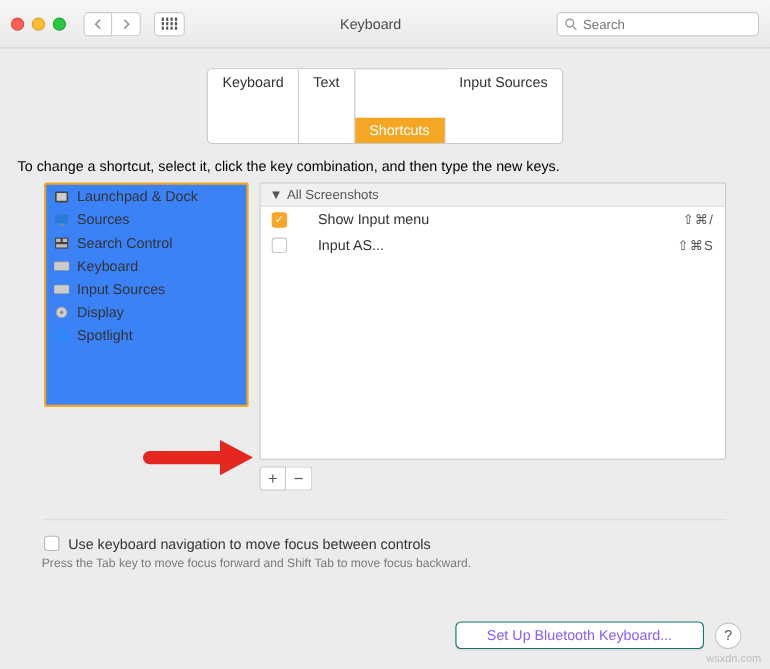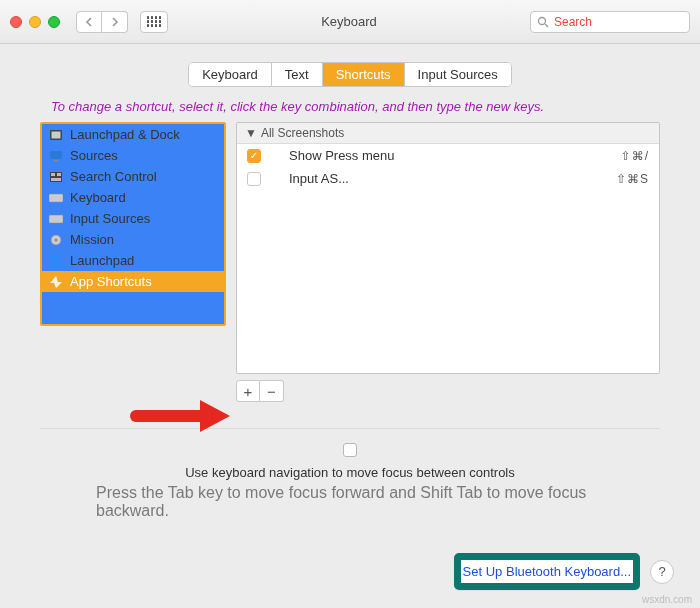--- a/index.html
+++ b/index.html
@@ -38,33 +38,33 @@
     .nav-btn:last-child{border-radius:0 4px 4px 0; border-left:none;}
     .apps-btn {
       width:28px; height:22px; border:1px solid #c8c8c8; background:#fff;
       border-radius:4px; display:flex; align-items:center; justify-content:center;
       margin-left:4px;
     }
     .apps-grid{display:grid;grid-template-columns:repeat(4,2.5px);grid-template-rows:repeat(3,2.5px);gap:1.5px;}
     .apps-grid span{background:#555;border-radius:0.5px;}
     .title { flex:1; text-align:center; font-size:13px; color:#4a4a4a; font-weight:400;}
     .search {
-      width:160px; height:22px; background:#fff; border:1px solid #c8c8c8;
+      width:184px; height:22px; background:#fff; border:1px solid #c8c8c8;
       border-radius:4px; display:flex; align-items:center; gap:5px; padding:0 6px;
-      color:#ef4444; font-size:12px;
+      color:#737373; font-size:12px;
     }
     .tabset { display:flex; justify-content:center; margin:18px 0 12px; }
     .tabs { display:flex; border:1px solid #c8c8c8; border-radius:5px; overflow:hidden; background:#fff;}
     .tab {
       padding:4px 13px; font-size:13px; color:#333; border-right:1px solid #c8c8c8;
       background:#fff;
     }
     .tab:last-child{border-right:none;}
-    .tab.active{ background:#f5a623; color:#fff; }
-    .instr { padding:0 51px 8px; font-size:13px; color:#a21caf;font-style:italic;}
+    .tab.active{ background:#f5a623; color:#fff;margin-top:44px; }
+    .instr { padding:0 16px 8px; font-size:13px; color:#000000;}
     .panels { display:flex; gap:10px; padding:0 40px; }
     .cat-list {
       width:186px; height:204px; background:#3b82f6;
       border:2px solid #f5a623; border-radius:2px;
       overflow:hidden;
       text-align:center;
     }
     .cat-item{
       display:flex; align-items:center; gap:6px;
       padding:3px 6px; font-size:13px; color:#333;
@@ -87,27 +87,27 @@
     .sc-label{flex:1; padding-left:18px;}
     .sc-keys{color:#555; font-size:12px; letter-spacing:1px;}
     .addrm { display:flex; margin:6px 0 0 236px; }
     .sqbtn{
       width:24px;height:22px;background:#fff;border:1px solid #c8c8c8;
       display:flex;align-items:center;justify-content:center;font-size:15px;color:#555;
     }
     .sqbtn:first-child{border-radius:3px 0 0 3px;}
     .sqbtn:last-child{border-radius:0 3px 3px 0;border-left:none;}
     .divider{height:1px;background:#d9d9d9;margin:26px 40px 14px;}
-    .kbopt{padding:0 40px; display:flex; align-items:center; gap:8px;flex-direction:column;}
+    .kbopt{padding:0 40px; display:flex; gap:8px;}
     .chk{width:14px;height:14px;border:1px solid #b8b8b8;border-radius:3px;background:#fff;}
-    .hint{padding:4px 40px 0 96px;font-size:16px;color:#7a7a7a;}
+    .hint{padding:4px 40px 0 38px;font-size:11px;color:#7a7a7a;}
     .footer{position:absolute; bottom:18px; right:26px; display:flex; gap:10px; align-items:center;}
     .btn{
-      background:#fff;border:7px solid #0f766e;border-radius:5px;
-      padding:4px 2px;font-size:13px;color:#1d4ed8;box-shadow:0 1px 1px rgba(0,0,0,0.06);
+      background:#fff;border:1px solid #0f766e;border-radius:5px;
+      padding:4px 28px;font-size:13px;color:#8b5cf6;box-shadow:0 1px 1px rgba(0,0,0,0.06);
     }
     .helpbtn{width:24px;height:24px;border-radius:50%;border:1px solid #c8c8c8;background:#fff;display:flex;align-items:center;justify-content:center;color:#555;}
     .arrow{
       position:absolute; left:130px; top:400px; width:102px; height:30px;
     }
     .arrow-body{position:absolute;left:0;top:10px;width:76px;height:12px;background:#e4271f;border-radius:6px 0 0 6px;}
     .arrow-head{position:absolute;left:70px;top:0;width:0;height:0;border-top:16px solid transparent;border-bottom:16px solid transparent;border-left:30px solid #e4271f;}
     .watermark{position:absolute;bottom:3px;right:8px;font-size:10px;color:#bdbdbd;}
     svg{display:block;}
   </style>
@@ -217,49 +217,41 @@
         </span>
       <span>Input Sources</span>
     </div>
     <div class="cat-item">
       <span class="cat-icon">
           <svg width="14" height="12">
             <circle cx="7" cy="6" r="5" fill="#ccc" stroke="#888" stroke-width="0.6"></circle>
             <circle cx="7" cy="6" r="1.5" fill="#888"></circle>
           </svg>
         </span>
-      <span>Mission</span>
+      <span>Display</span>
     </div>
     <div class="cat-item">
       <span class="cat-icon">
           <svg width="14" height="14">
             <circle cx="6" cy="6" r="4" fill="none" stroke="#1e90ff" stroke-width="2"></circle>
             <line x1="9" y1="9" x2="12" y2="12" stroke="#1e90ff" stroke-width="2"></line>
           </svg>
         </span>
-      <span>Launchpad</span>
-    </div>
-    <div class="cat-item sel">
-      <span class="cat-icon">
-          <svg width="14" height="14">
-            <path d="M7 1 L9 7 L13 7 L7 13 L5 8 L1 8 Z" fill="#fff" opacity="0.85"></path>
-          </svg>
-        </span>
-      <span>App Shortcuts</span>
+      <span>Spotlight</span>
     </div>
   </div>
 
   <div class="shortcuts">
     <div class="sc-head">
       <span>▼</span>
       <span>All Screenshots</span>
     </div>
     <div class="sc-row">
       <div class="sc-check on">✓</div>
-      <div class="sc-label">Show Press menu</div>
+      <div class="sc-label">Show Input menu</div>
       <div class="sc-keys">⇧⌘/</div>
     </div>
     <div class="sc-row">
       <div class="sc-check"></div>
       <div class="sc-label">Input AS...</div>
       <div class="sc-keys">⇧⌘S</div>
     </div>
   </div>
 </div>
 

